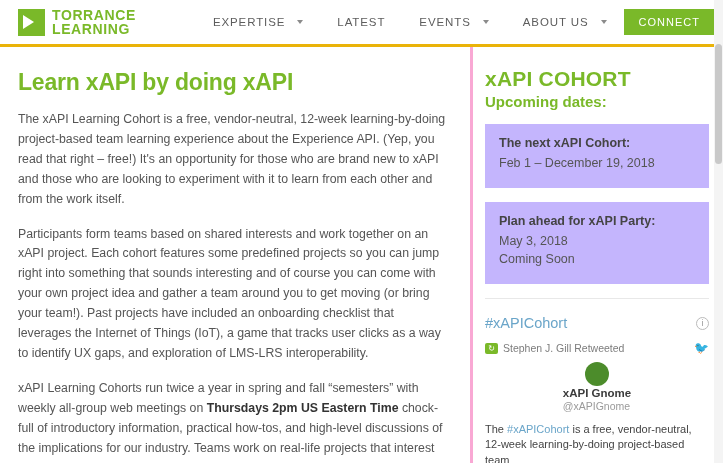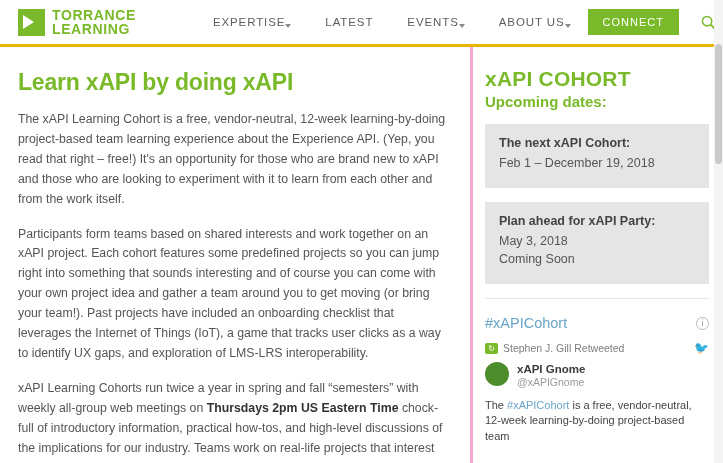--- a/index.html
+++ b/index.html
@@ -63,22 +63,22 @@
     margin-left: 60px;
     flex: 1 1 auto;
   }
   .nav-item {
     font-size: 11.5px;
     letter-spacing: 0.9px;
     color: #5d5d5d;
     padding: 6px 17px;
     cursor: pointer;
     display: flex;
-    align-items: flex-end;
-    gap: 0;
+    align-items: center;
+    gap: 12px;
     white-space: nowrap;
   }
   .caret {
     width: 0; height: 0;
     border-left: 3.5px solid transparent;
     border-right: 3.5px solid transparent;
     border-top: 4px solid #8b8b8b;
     display: inline-block;
   }
   .connect-btn {
@@ -138,21 +138,21 @@
     margin: 0;
     letter-spacing: 0.2px;
   }
   .side-sub {
     font-size: 15px;
     color: #7ab929;
     font-weight: bold;
     margin: 2px 0 14px 0;
   }
   .card {
-    background: #e5e5e5;
+    background: #c4b5fd;
     padding: 12px 14px 14px 14px;
     margin-bottom: 14px;
   }
   .card-head {
     font-size: 12.5px;
     font-weight: bold;
     color: #444;
     margin-bottom: 6px;
   }
   .card-line {
@@ -215,23 +215,24 @@
     text-align: center;
     border-radius: 2px;
   }
   .tw-bird {
     margin-left: auto;
     color: #6aa5c9;
     font-size: 12px;
   }
   .tw-user {
     display: flex;
-    align-items: flex-start;
-    gap: 8px;
+    align-items: center;
+    gap: 0;
     margin-top: 7px;
+    flex-direction: column;
   }
   .tw-avatar {
     width: 24px; height: 24px;
     border-radius: 50%;
     background: #4c8c2b;
     flex: 0 0 auto;
   }
   .tw-name {
     font-size: 11.5px;
     font-weight: bold;

